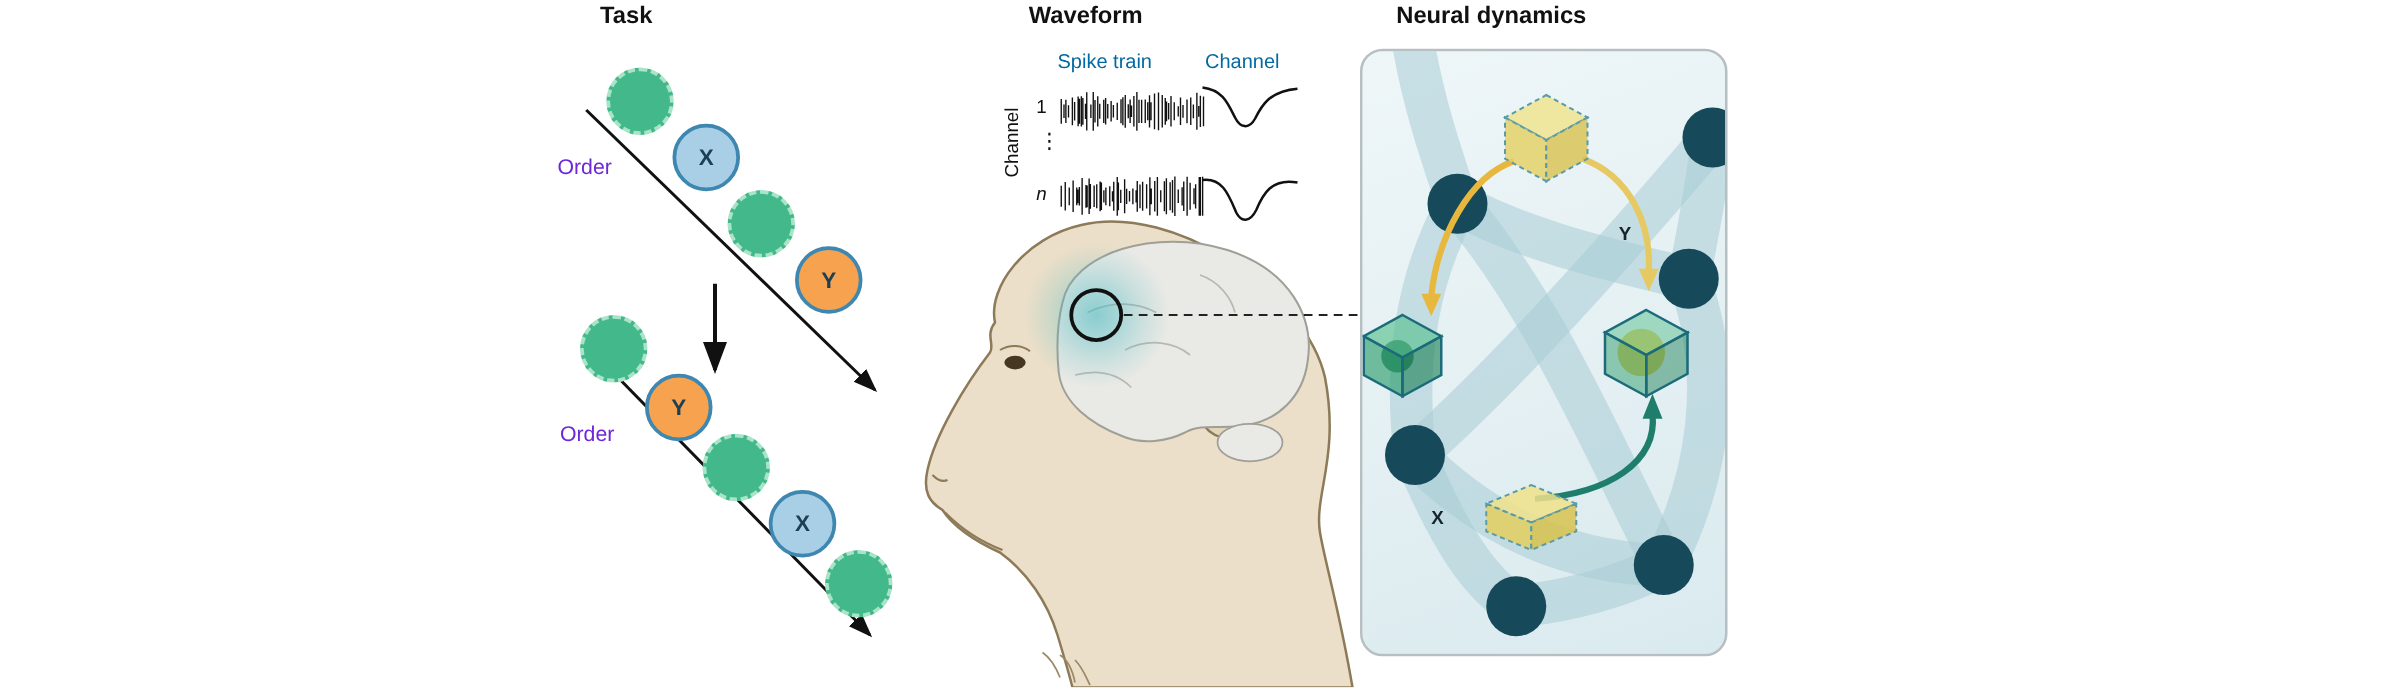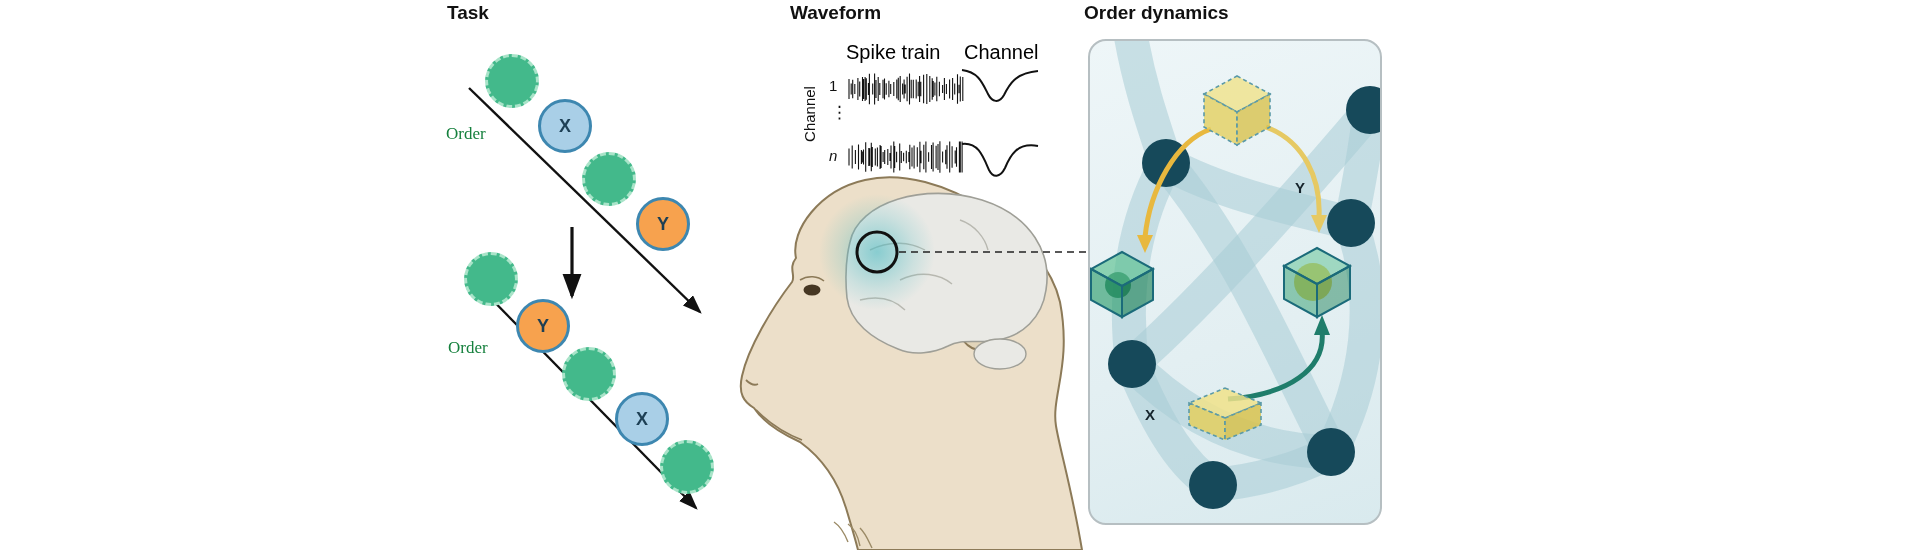--- a/index.html
+++ b/index.html
@@ -1,45 +1,45 @@
 <!DOCTYPE html>
 <html><head>
 <meta charset="utf-8">
 <style>
   html,body{margin:0;padding:0;background:#fff;}
   .stage{position:relative;width:1920px;height:550px;background:#ffffff;overflow:hidden;
          font-family:"Liberation Sans", sans-serif;color:#111;}
   .abs{position:absolute;}
-  .heading{position:absolute;font-size:19px;font-weight:700;color:#111;white-space:nowrap;}
-  .order-label{position:absolute;font-size:17px;color:#15803d;font-family:Liberation Serif, serif;}
+  .heading{position:absolute;font-size:19px;font-weight:700;color:#111;white-space:nowrap;margin-left:33px;}
+  .order-label{position:absolute;font-size:17px;color:#6d28d9;}
   .circle{position:absolute;width:54px;height:54px;border-radius:50%;box-sizing:border-box;
           display:flex;align-items:center;justify-content:center;}
   .circle.green{background:#43b98b;border:3px dashed #a9e4c9;}
   .circle.blue{background:#a9cfe7;border:3px solid #3d87b0;}
   .circle.orange{background:#f7a24e;border:3px solid #3d87b0;}
   .circle span{font-size:18px;font-weight:700;color:#1d3f54;}
-  .rec-label{position:absolute;font-size:20px;color:#000000;white-space:nowrap;}
+  .rec-label{position:absolute;font-size:16px;color:#0369a1;white-space:nowrap;}
   .vlabel{position:absolute;width:80px;height:18px;text-align:center;font-size:15px;color:#111;
           transform:rotate(-90deg);}
   .ch-num{position:absolute;font-size:15px;color:#111;}
   .ch-num.it{font-style:italic;}
   .dots{position:absolute;font-size:17px;color:#111;line-height:14px;}
   .panel{position:absolute;left:1088px;top:39px;width:294px;height:486px;border-radius:18px;
          border:2px solid #b6bfc2;background:linear-gradient(160deg,#eef6f8 0%,#e3eff2 60%,#d9eaee 100%);
          overflow:hidden;box-sizing:border-box;}
   .panel-label{position:absolute;font-size:15px;font-weight:700;color:#15232b;}
 </style>
 </head>
 <body>
 
 <div class="stage">
 
   <div class="heading" style="left:447px;top:2px">Task</div>
   <div class="heading" style="left:790px;top:2px">Waveform</div>
-  <div class="heading" style="left:1084px;top:2px">Order dynamics</div>
+  <div class="heading" style="left:1084px;top:2px">Neural dynamics</div>
 
   <svg class="abs" style="left:0;top:0" width="760" height="550" viewBox="0 0 760 550">
     <defs>
       <marker id="ah" markerWidth="10" markerHeight="8" refX="7" refY="3" orient="auto" markerUnits="strokeWidth">
         <path d="M0,0 L8,3 L0,6 Z" fill="#111"></path>
       </marker>
     </defs>
     <line x1="469" y1="88" x2="700" y2="312" stroke="#111" stroke-width="2.4" marker-end="url(#ah)"></line>
     <line x1="572" y1="227" x2="572" y2="296" stroke="#111" stroke-width="3.2" marker-end="url(#ah)"></line>
     <line x1="469" y1="276" x2="696" y2="508" stroke="#111" stroke-width="2.4" marker-end="url(#ah)"></line>

